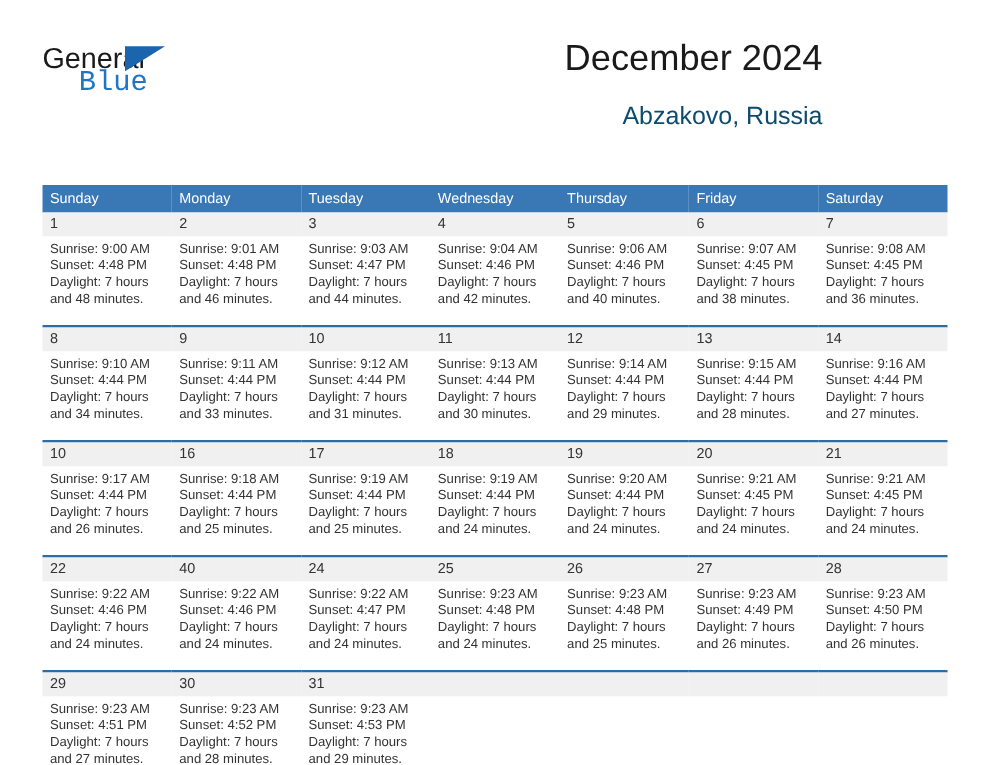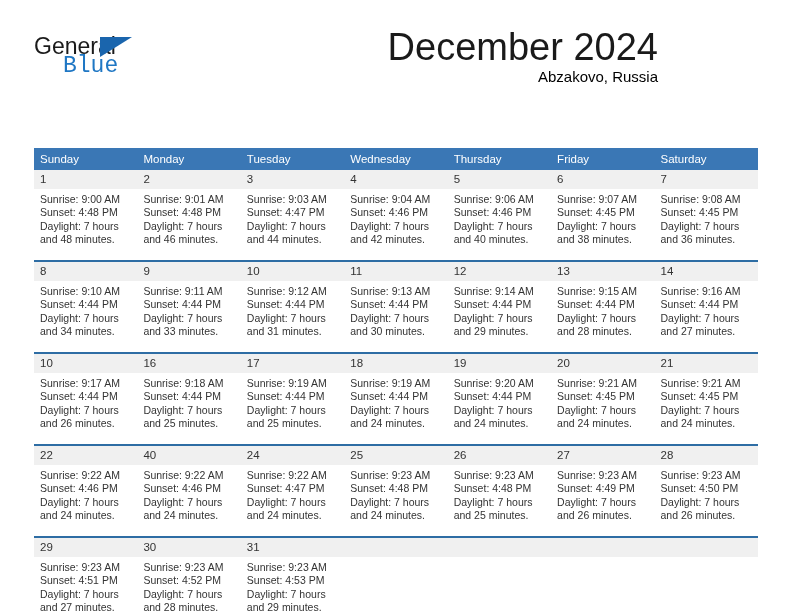--- a/index.html
+++ b/index.html
@@ -67,32 +67,32 @@
     border-bottom: 20px solid transparent;
   }
 
   .title-block {
     position: absolute;
     right: 0;
     top: 0;
     text-align: right;
   }
   .month-title {
-    font-size: 38px;
+    font-size: 29px;
     font-weight: normal;
     color: #1a1a1a;
     line-height: 34px;
     white-space: nowrap;
     text-align: right;
   }
   .location-subtitle {
-    font-size: 15px;
-    color: #000000;
+    font-size: 20px;
+    color: #0c4a6e;
     line-height: 22px;
-    margin-top: 2px;
+    margin-top: 18px;
     white-space: nowrap;
   }
 
   
   .calendar {
     position: absolute;
     left: 34px;
     top: 104px;
     width: 724px;
     border-collapse: collapse;

